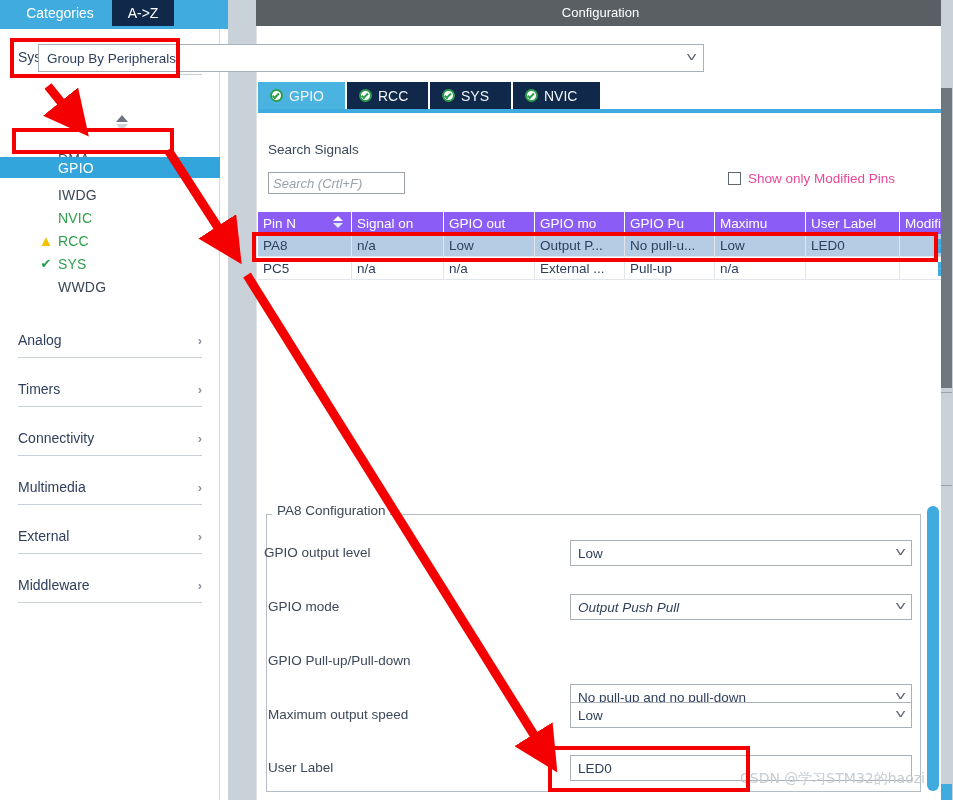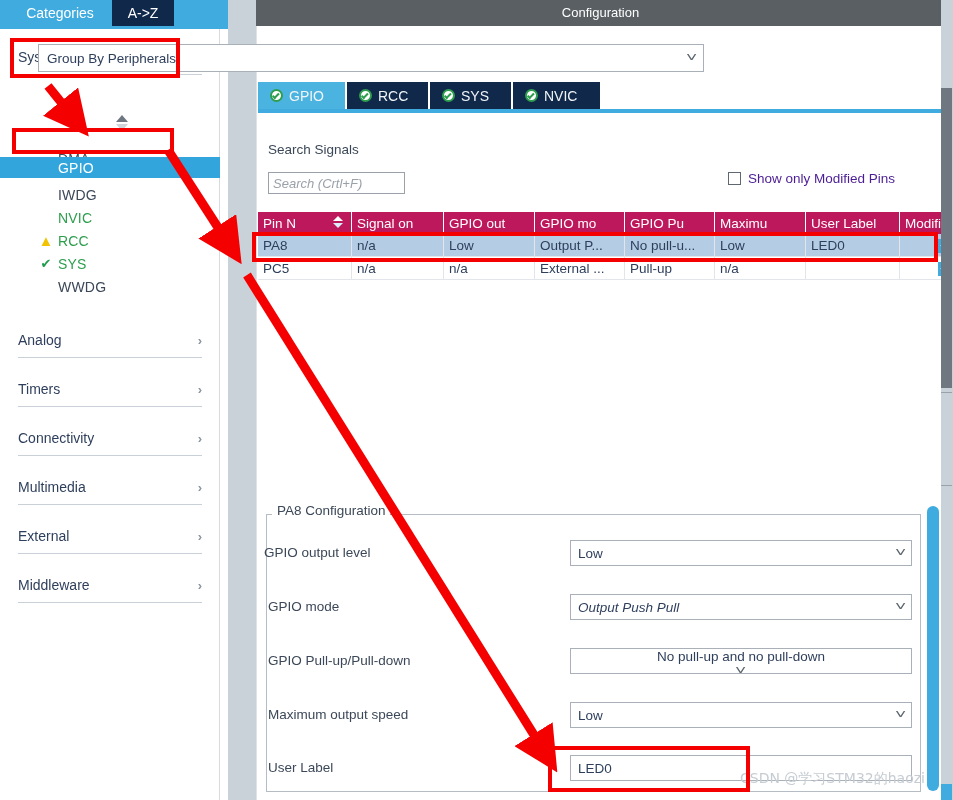--- a/index.html
+++ b/index.html
@@ -60,26 +60,26 @@
               transform:rotate(-45deg) translate(0px,-1px);}
 
   #search-signals-label{position:absolute;left:268px;top:142px;font-size:13.5px;color:#3c4858;}
   #search-input{position:absolute;left:268px;top:172px;width:137px;height:22px;background:#ffffff;
                 border:1px solid #9aa1a9;box-sizing:border-box;font-size:13px;color:#9aa1a9;
                 padding:0 4px;line-height:20px;font-family:inherit;}
   #search-input::placeholder{color:#9aa1a9;font-style:italic;opacity:1;}
 
   #modified-wrap{position:absolute;left:728px;top:171px;display:flex;align-items:center;gap:7px;}
   #modified-box{width:13px;height:13px;border:1px solid #5f6771;background:#ffffff;box-sizing:border-box;}
-  #modified-label{font-size:13.5px;color:#4c1d95;}
+  #modified-label{font-size:13.5px;color:#ec4899;}
 
   
   #pin-table{position:absolute;left:258px;top:212px;width:687px;}
   #pin-table table{border-collapse:collapse;table-layout:fixed;width:687px;}
-  #pin-table th{background:#be185d;color:#ffffff;font-weight:normal;font-size:13.5px;
+  #pin-table th{background:#8b5cf6;color:#ffffff;font-weight:normal;font-size:13.5px;
                 text-align:left;height:22px;padding:0 0 0 5px;border-right:1px solid #ffffff;
                 white-space:nowrap;overflow:hidden;position:relative;}
   #pin-table td{height:22px;font-size:13.5px;color:#2e3f5c;padding:0 0 0 5px;
                 border-right:1px solid #e2e6ea;border-bottom:1px solid #e2e6ea;
                 white-space:nowrap;overflow:hidden;background:#ffffff;}
   #pin-table tr.selected td{background:#b4cde4;margin-left:48px;}
   .c0{width:88px}.c1{width:86px}.c2{width:85px}.c3{width:84px}
   .c4{width:84px}.c5{width:85px}.c6{width:88px}.c7{width:85px}
   .hdr-sort{position:absolute;right:7px;top:4px;width:12px;height:14px;}
   .hdr-sort .u{position:absolute;left:1px;top:0;width:0;height:0;border-left:5px solid transparent;
@@ -295,21 +295,21 @@
   <span class="sel-chev">˅</span>
 </div>
 
 <div class="cfg-label" style="left:268px;top:599px;">GPIO mode</div>
 <div class="cfg-field" style="top:594px;font-style:italic;">
   <span>Output Push Pull</span>
   <span class="sel-chev">˅</span>
 </div>
 
 <div class="cfg-label" style="left:268px;top:653px;">GPIO Pull-up/Pull-down</div>
-<div class="cfg-field" style="top:648px;flex-direction:column;">
+<div class="cfg-field" style="top:684px;">
   <span>No pull-up and no pull-down</span>
   <span class="sel-chev">˅</span>
 </div>
 
 <div class="cfg-label" style="left:268px;top:707px;">Maximum output speed</div>
 <div class="cfg-field" style="top:702px;">
   <span>Low</span>
   <span class="sel-chev">˅</span>
 </div>
 

